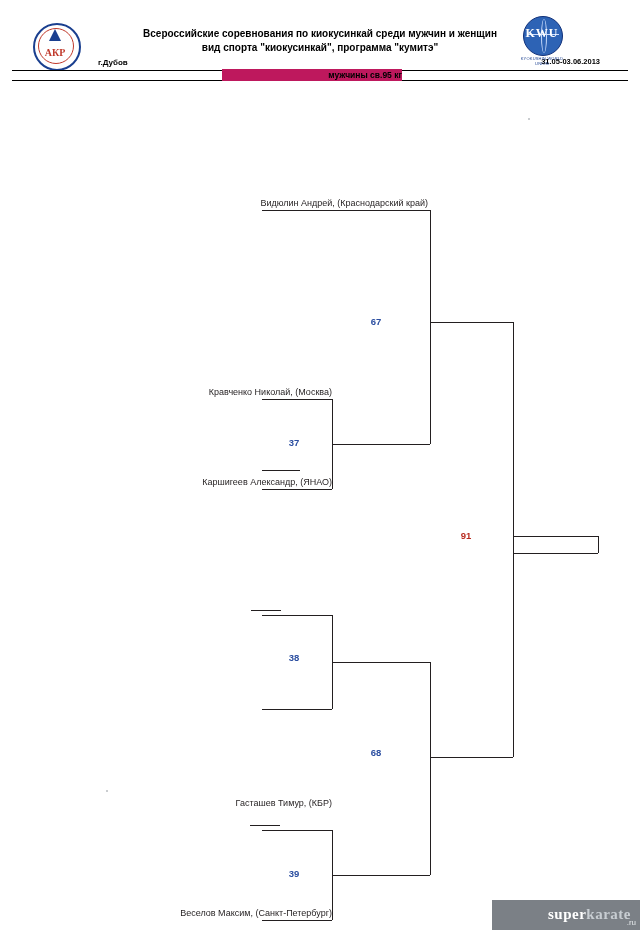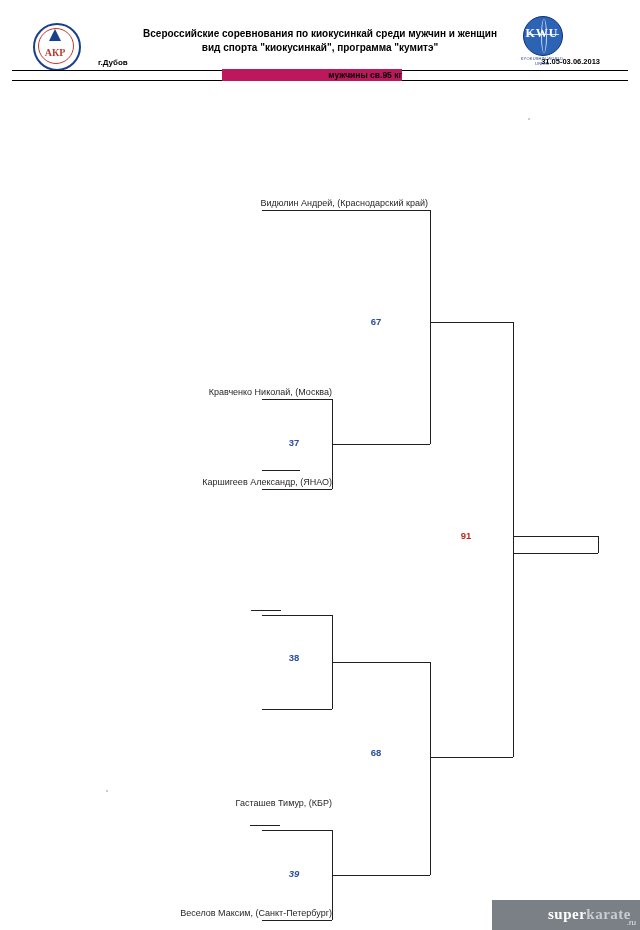--- a/index.html
+++ b/index.html
@@ -301,21 +301,21 @@
   <div class="vline" style="left:430px; top:210px; height:234px;"></div>
   <div class="hline" style="left:430px; top:322px; width:83px;"></div>
   <div class="score" style="left:363px; top:316px;">67</div>
 
   <div class="vline" style="left:332px; top:615px; height:94px;"></div>
   <div class="hline" style="left:332px; top:662px; width:98px;"></div>
   <div class="score" style="left:281px; top:652px;">38</div>
 
   <div class="vline" style="left:332px; top:830px; height:90px;"></div>
   <div class="hline" style="left:332px; top:875px; width:98px;"></div>
-  <div class="score" style="left:281px; top:868px;font-style:italic;">39</div>
+  <div class="score" style="left:281px; top:868px;">39</div>
 
   <div class="vline" style="left:430px; top:662px; height:213px;"></div>
   <div class="hline" style="left:430px; top:757px; width:83px;"></div>
   <div class="score" style="left:363px; top:747px;">68</div>
 
   <div class="vline" style="left:513px; top:322px; height:435px;"></div>
   <div class="hline" style="left:513px; top:536px; width:85px;"></div>
   <div class="hline" style="left:513px; top:553px; width:85px;"></div>
   <div class="vline" style="left:598px; top:536px; height:17px;"></div>
   <div class="score final" style="left:453px; top:530px;">91</div>

